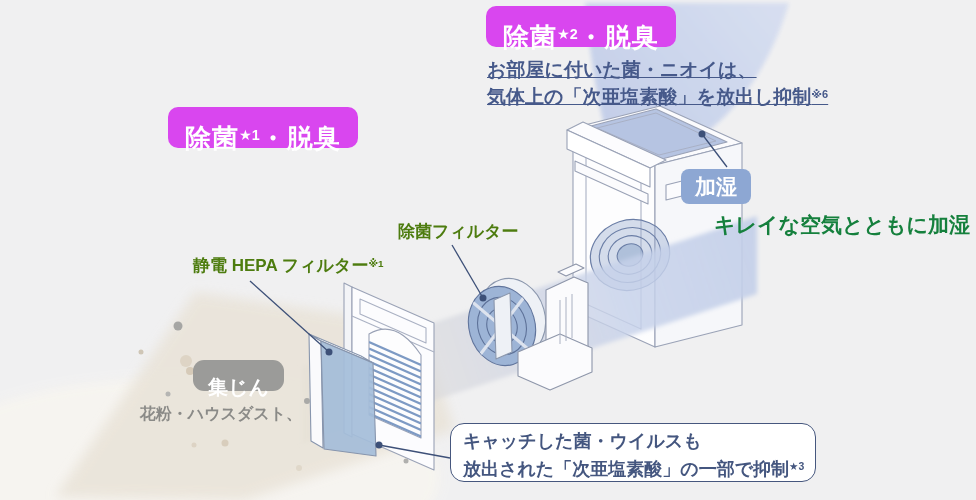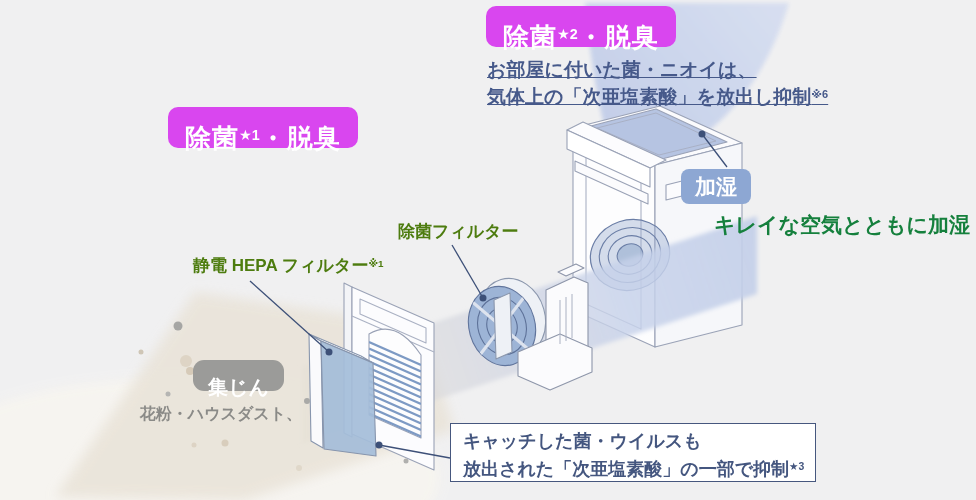--- a/index.html
+++ b/index.html
@@ -29,21 +29,21 @@
     height:31px;padding:12px 15px;
   }
   .badge-sup{font-size:.55em;vertical-align:.5em;letter-spacing:0;}
   .desc-navy{color:#46598a;font-weight:700;font-size:19px;line-height:25px;white-space:nowrap;}
   .desc-blue{color:#15803d;font-weight:700;font-size:21px;white-space:nowrap;}
   .desc-gray{color:#8a8a87;font-weight:700;font-size:16px;line-height:23px;white-space:nowrap;}
   .sup{font-size:.58em;vertical-align:.45em;}
   .part-label{color:#4d7c0f;font-weight:700;font-size:17px;white-space:nowrap;}
   .catch-box{
     left:450px;top:423px;width:366px;height:59px;background:#ffffff;
-    border:1.5px solid #46577e;border-radius:0;
+    border:1.5px solid #46577e;border-radius:14px;
     color:#44567f;font-weight:700;font-size:18px;line-height:25px;
     padding:5px 0 0 12px;white-space:nowrap;
   }
 </style>
 </head>
 <body>
 
 <div class="stage">
 
   <svg class="scene" width="976" height="500" viewBox="0 0 976 500">

